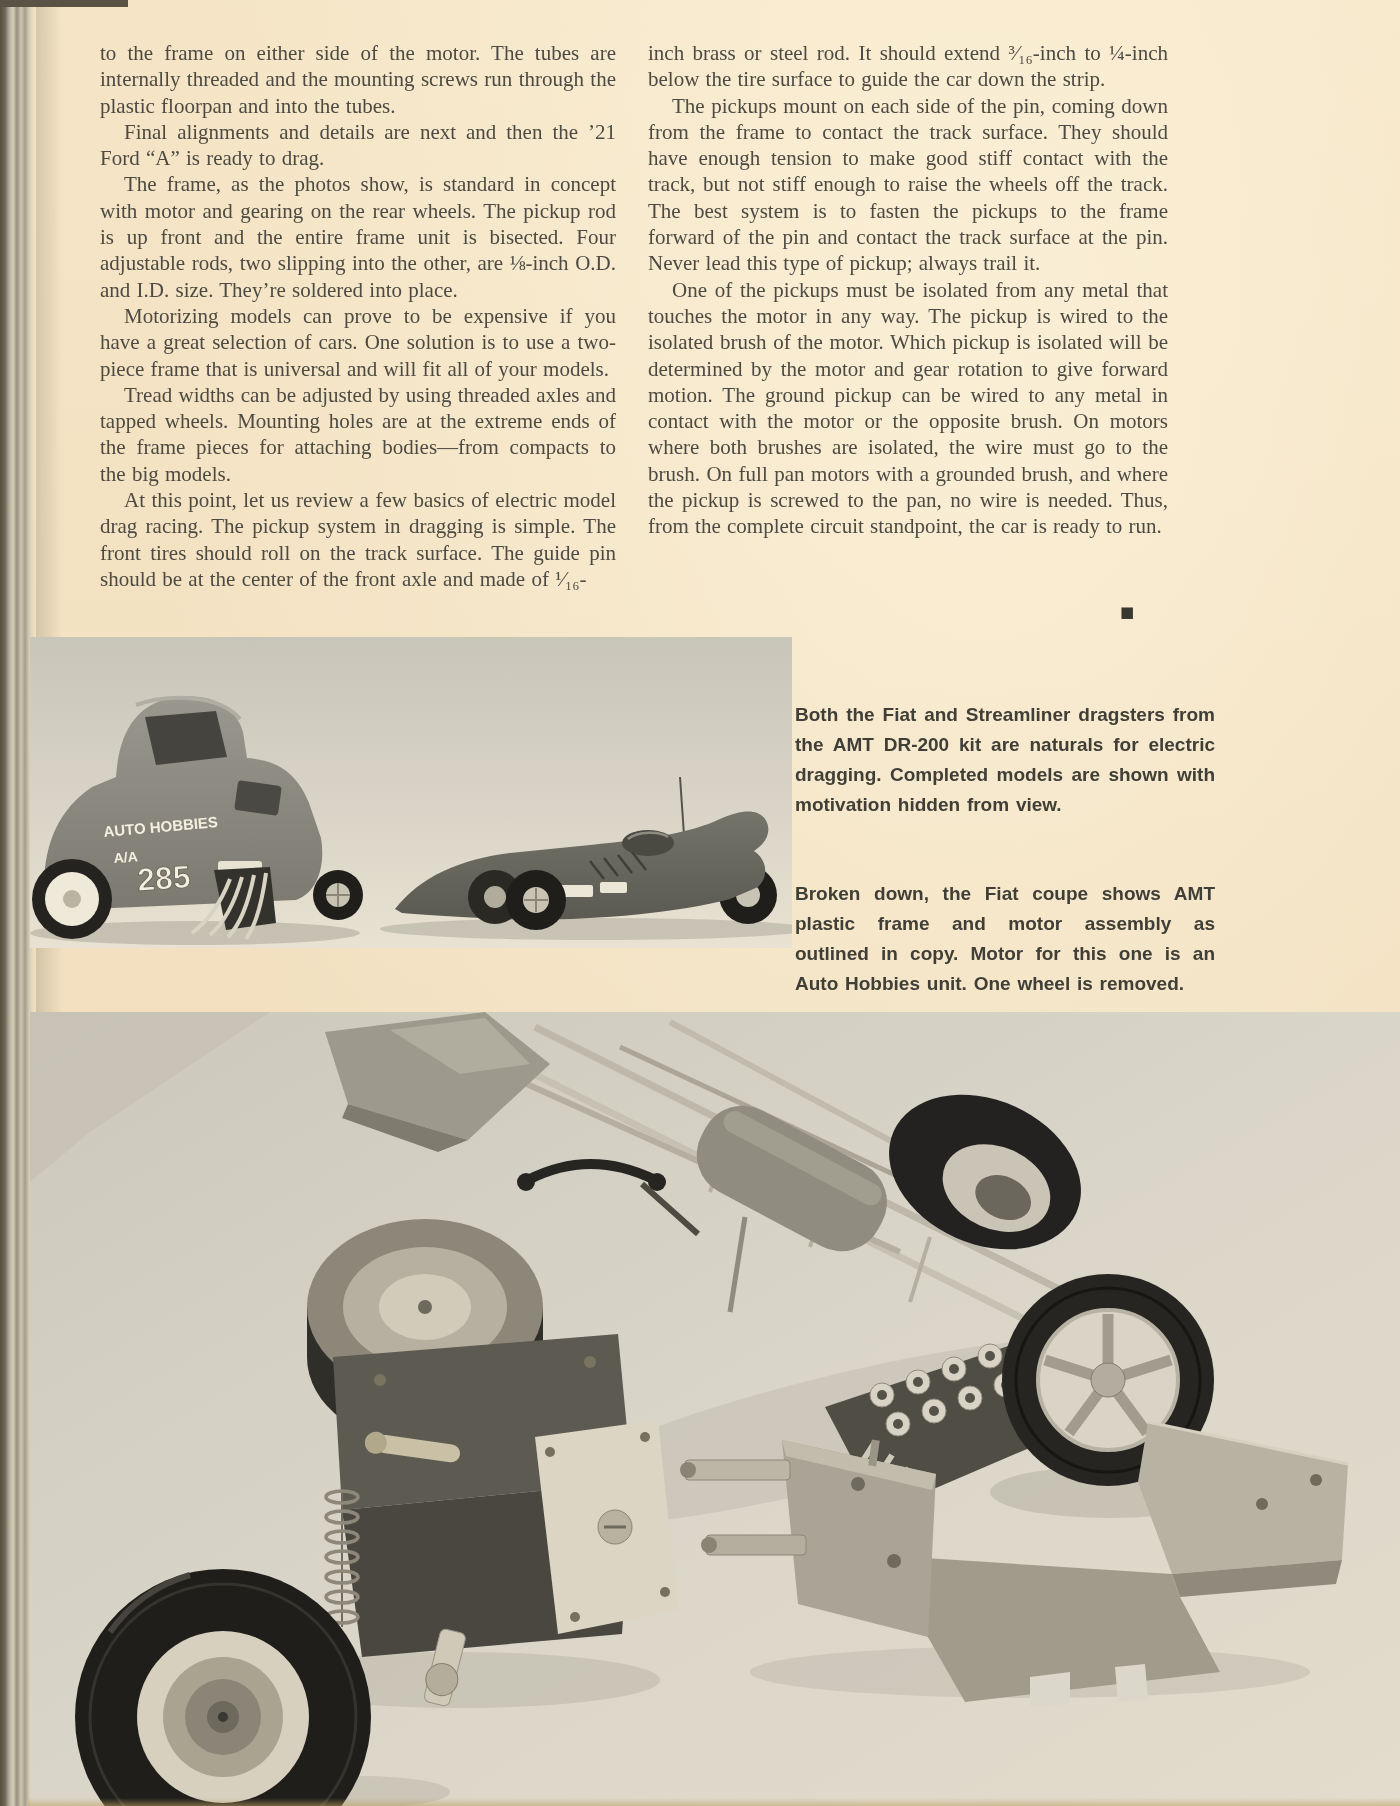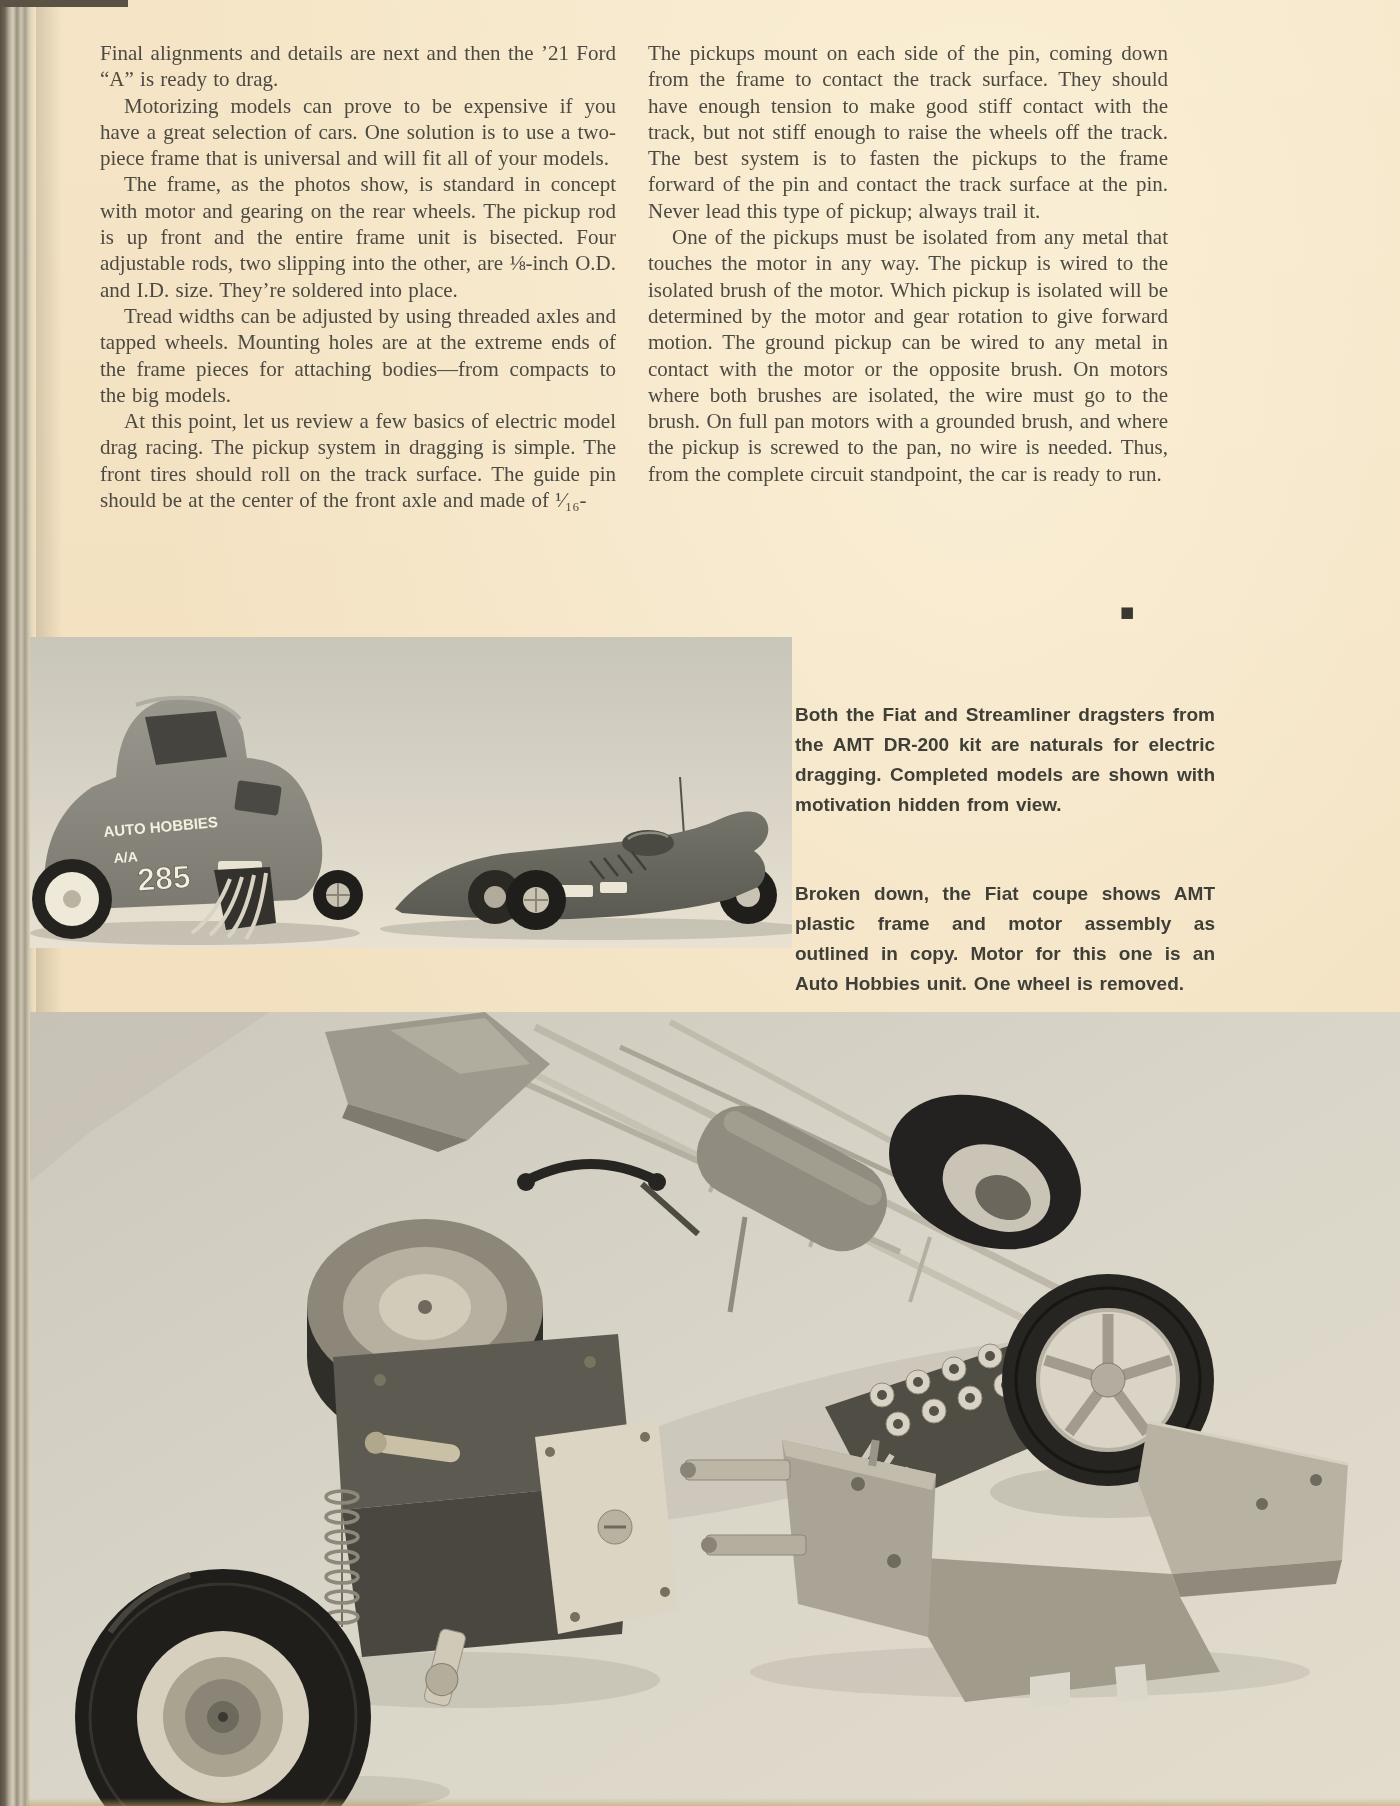--- a/index.html
+++ b/index.html
@@ -43,28 +43,30 @@
 </style>
 </head>
 <body>
 
 <div class="page">
   <div class="binding"></div>
   <div class="binding-shade"></div>
   <div class="top-edge"></div>
 
   <section class="col col-left">
+    <p class="body">to the frame on either side of the motor. The tubes are internally threaded and the mounting screws run through the plastic floorpan and into the tubes.</p>
     <p class="body">Final alignments and details are next and then the ’21 Ford “A” is ready to drag.</p>
+    <p class="body">The frame, as the photos show, is standard in concept with motor and gearing on the rear wheels. The pickup rod is up front and the entire frame unit is bisected. Four adjustable rods, two slipping into the other, are ⅛-inch O.D. and I.D. size. They’re soldered into place.</p>
     <p class="body">Motorizing models can prove to be expensive if you have a great selection of cars. One solution is to use a two-piece frame that is universal and will fit all of your models.</p>
-    <p class="body">The frame, as the photos show, is standard in concept with motor and gearing on the rear wheels. The pickup rod is up front and the entire frame unit is bisected. Four adjustable rods, two slipping into the other, are ⅛-inch O.D. and I.D. size. They’re soldered into place.</p>
     <p class="body">Tread widths can be adjusted by using threaded axles and tapped wheels. Mounting holes are at the extreme ends of the frame pieces for attaching bodies—from compacts to the big models.</p>
     <p class="body">At this point, let us review a few basics of electric model drag racing. The pickup system in dragging is simple. The front tires should roll on the track surface. The guide pin should be at the center of the front axle and made of ¹⁄₁₆-</p>
   </section>
 
   <section class="col col-right">
+    <p class="body">inch brass or steel rod. It should extend ³⁄₁₆-inch to ¼-inch below the tire surface to guide the car down the strip.</p>
     <p class="body">The pickups mount on each side of the pin, coming down from the frame to contact the track surface. They should have enough tension to make good stiff contact with the track, but not stiff enough to raise the wheels off the track. The best system is to fasten the pickups to the frame forward of the pin and contact the track surface at the pin. Never lead this type of pickup; always trail it.</p>
     <p class="body">One of the pickups must be isolated from any metal that touches the motor in any way. The pickup is wired to the isolated brush of the motor. Which pickup is isolated will be determined by the motor and gear rotation to give forward motion. The ground pickup can be wired to any metal in contact with the motor or the opposite brush. On motors where both brushes are isolated, the wire must go to the brush. On full pan motors with a grounded brush, and where the pickup is screwed to the pan, no wire is needed. Thus, from the complete circuit standpoint, the car is ready to run.</p>
   </section>
   <span class="endmark">■</span>
 
   <figure class="photo1">
     <svg width="762" height="311" viewBox="0 0 762 311">
       <defs>
         <linearGradient id="p1bg" x1="0" y1="0" x2="0" y2="1">
           <stop offset="0" stop-color="#c8c5b9"></stop>

